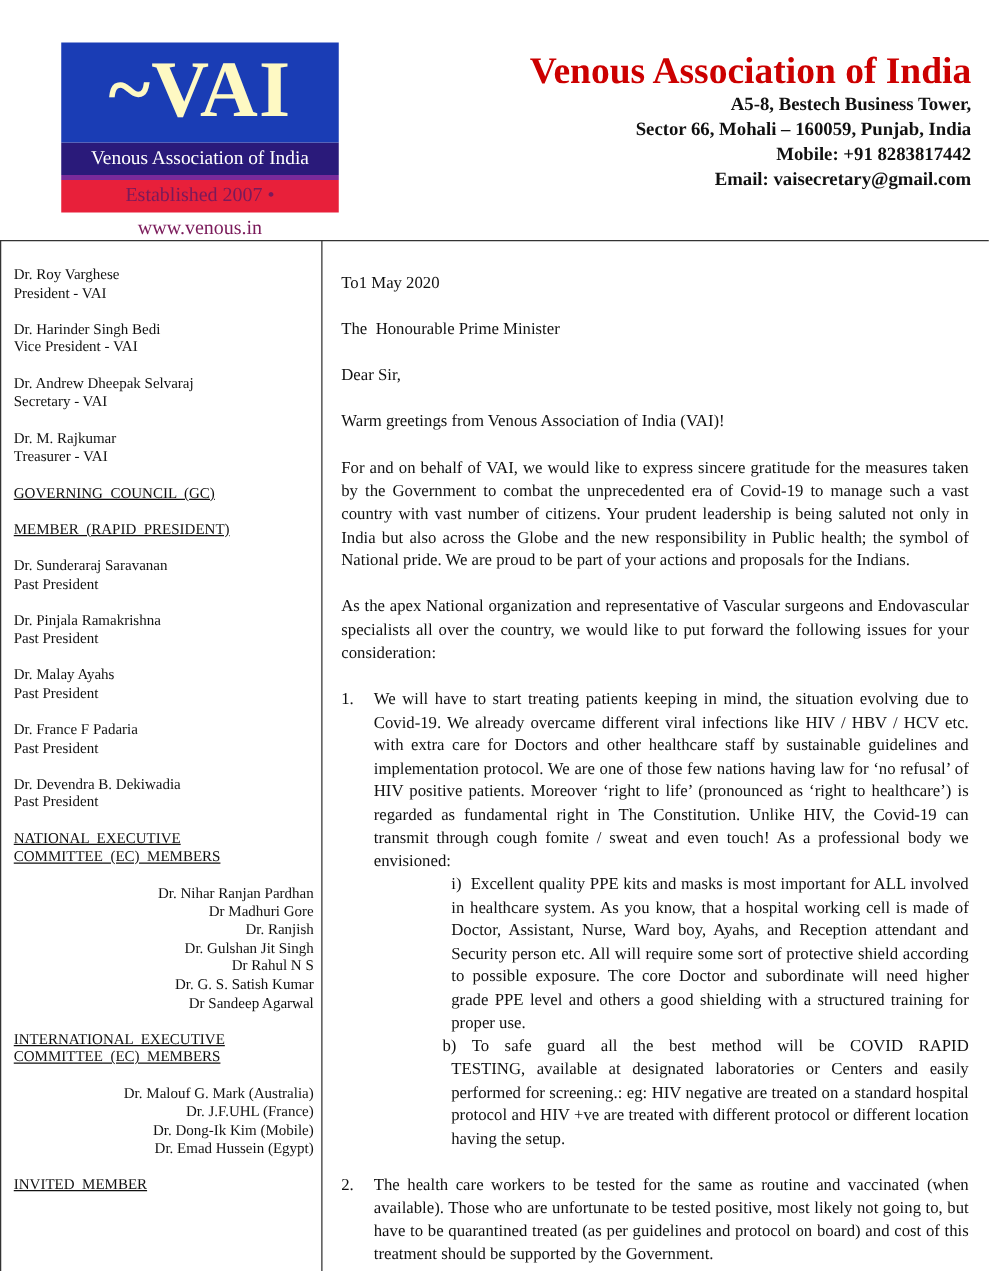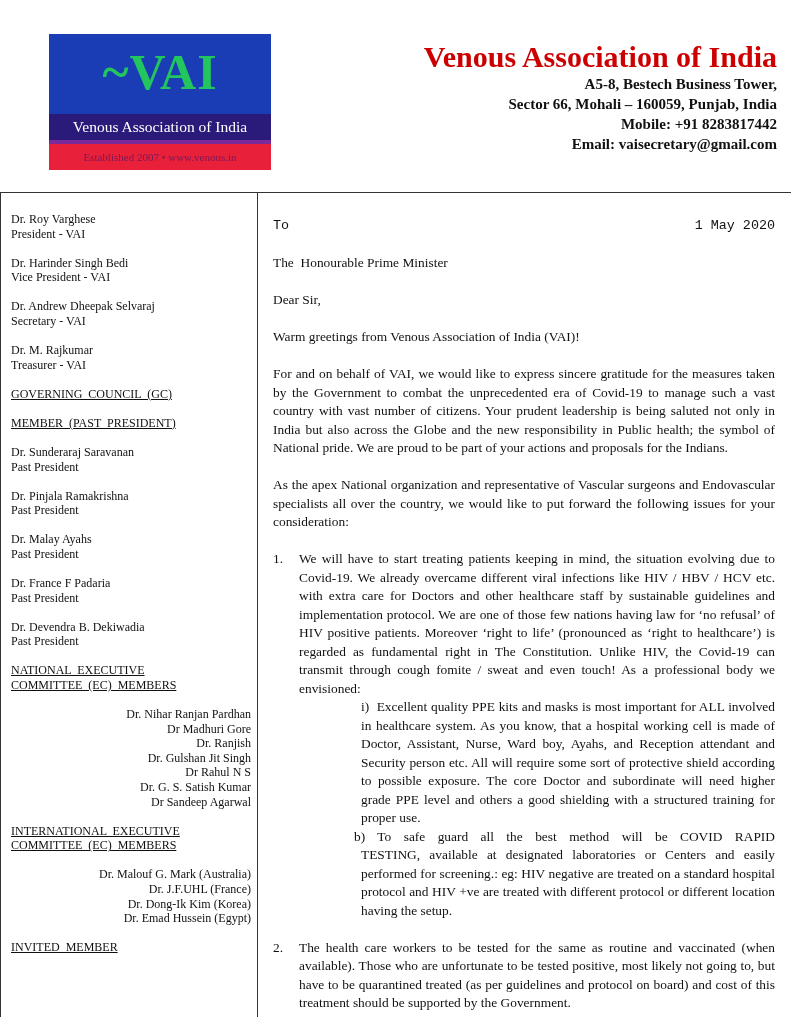--- a/index.html
+++ b/index.html
@@ -3,48 +3,48 @@
 <meta charset="utf-8">
 <style>
   html, body { margin: 0; padding: 0; background: #ffffff; }
   body { width: 791px; height: 1017px; overflow: hidden; position: relative;
          font-family: "Liberation Serif", serif; color: #111; }
 
   
   .logo { position: absolute; left: 49px; top: 34px; width: 222px; height: 136px; }
   .logo-top { height: 80px; background: #1a3db5; position: relative; }
   .logo-mark { position: absolute; left: 0; right: 0; top: 8px; text-align: center;
-               font-family: "Liberation Serif", serif; font-weight: bold; font-size: 50px;
-               color: #22c55e; letter-spacing: 1px; line-height: 60px; }
+               font-family: "Liberation Serif", serif; font-weight: bold; font-size: 64px;
+               color: #fef9c3; letter-spacing: 1px; line-height: 60px; }
   .logo-mid { height: 26px; background: #2a1a7a; color: #ffffff; text-align: center;
               font-size: 15.5px; line-height: 26px; }
   .logo-stripe { height: 4px; background: #7a2a9a; }
   .logo-bot { height: 26px; background: #e8203a; color: #7a1a5a; text-align: center;
-              font-size: 11px; line-height: 26px; }
+              font-size: 16px; line-height: 26px; }
 
   
   .hdr { position: absolute; right: 14px; top: 40px; text-align: right; }
   .hdr-title { font-size: 30px; font-weight: bold; color: #cc0000; line-height: 34px; }
   .hdr-line { font-size: 15px; font-weight: bold; line-height: 20px; }
 
   
   .hr-top { position: absolute; left: 0; top: 192px; width: 791px; height: 1px; background: #333; }
   .vline { position: absolute; left: 257px; top: 192px; width: 1px; height: 825px; background: #333; }
   .lline { position: absolute; left: 0; top: 192px; width: 1px; height: 825px; background: #333; }
 
   
   .side { position: absolute; left: 11px; top: 212px; width: 240px; font-size: 12px; line-height: 14.6px; }
   .person { margin-bottom: 14.5px; }
   .pname { font-weight: normal; }
   .sec-head { font-weight: normal; text-decoration: underline; word-spacing: 3px; margin-bottom: 14.5px; }
   .plain { margin-bottom: 14.5px; text-align: right; }
 
   
   .main { position: absolute; left: 273px; top: 217px; width: 502px; font-size: 13.4px; line-height: 18.5px; }
-  .row { display: flex; justify-content: space-between; font-family: Liberation Mono, monospace; }
+  .row { display: flex; justify-content: flex-start; }
   .para { margin: 0 0 18.5px 0; text-align: justify; }
   .ol-item { display: flex; text-align: justify; }
   .ol-num { width: 26px; flex: none; }
   .ol-body { flex: 1; }
   .sub { margin-left: 88px; text-align: justify; }
   .sub-b { margin-left: 81px; text-align: justify; }
   .sub-b .cont { padding-left: 7px; display:block; }
 </style>
 </head>
 <body>
@@ -83,21 +83,21 @@
     <div class="pname">Dr. Andrew Dheepak Selvaraj</div>
     <div>Secretary - VAI</div>
   </div>
   <div class="person">
     <div class="pname">Dr. M. Rajkumar</div>
     <div>Treasurer - VAI</div>
   </div>
 
   <div class="sec-head">GOVERNING COUNCIL (GC)</div>
 
-  <div class="sec-head">MEMBER (PAST PRESIDENT)</div>
+  <div class="sec-head">MEMBER (RAPID PRESIDENT)</div>
   <div class="person">
     <div class="pname">Dr. Sunderaraj Saravanan</div>
     <div>Past President</div>
   </div>
   <div class="person">
     <div class="pname">Dr. Pinjala Ramakrishna</div>
     <div>Past President</div>
   </div>
   <div class="person">
     <div class="pname">Dr. Malay Ayahs</div>
@@ -126,21 +126,21 @@
     <div>Dr Sandeep Agarwal</div>
   </div>
 
   <div class="sec-head">
     <div>INTERNATIONAL EXECUTIVE</div>
     <div>COMMITTEE (EC) MEMBERS</div>
   </div>
   <div class="plain">
     <div>Dr. Malouf G. Mark (Australia)</div>
     <div>Dr. J.F.UHL (France)</div>
-    <div>Dr. Dong-Ik Kim (Korea)</div>
+    <div>Dr. Dong-Ik Kim (Mobile)</div>
     <div>Dr. Emad Hussein (Egypt)</div>
   </div>
 
   <div class="sec-head">INVITED MEMBER</div>
 </div>
 
 <div class="main">
   <div class="row para">
     <span>To</span>
     <span>1 May 2020</span>

